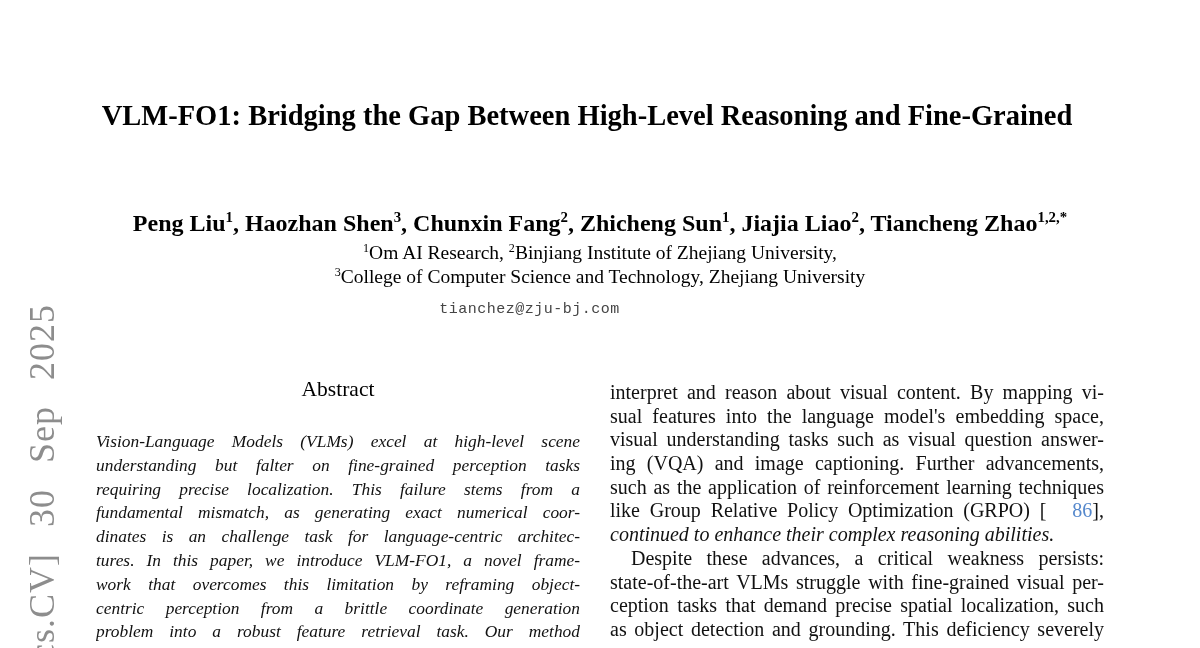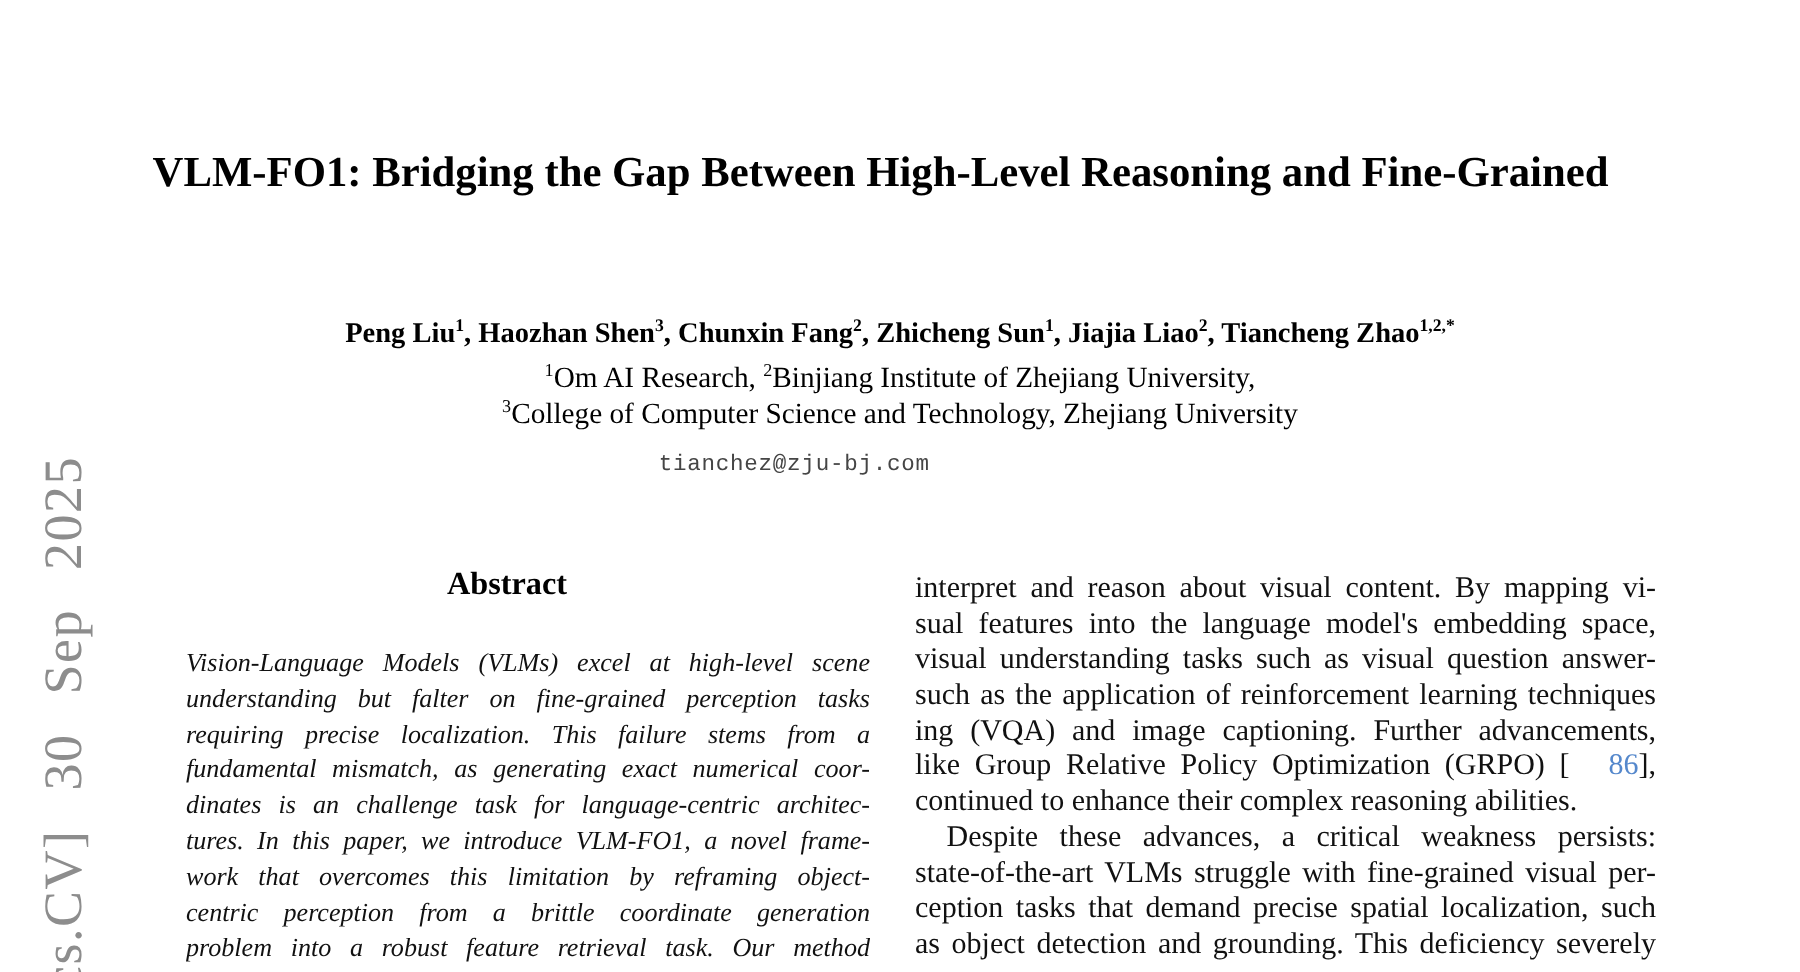--- a/index.html
+++ b/index.html
@@ -11,42 +11,42 @@
   .arxiv-banner{
     position:absolute;left:21px;top:660px;transform:rotate(-90deg);transform-origin:0 0;
     font-size:36px;color:#8d8d8d;white-space:nowrap;word-spacing:16px;letter-spacing:1px;
   }
   .paper-title{
     position:absolute;top:97px;left:0;width:1174px;text-align:center;
     font-weight:bold;font-size:28.5px;line-height:37px;color:#000;
   }
   .authors{
     position:absolute;top:210px;left:0;width:1200px;text-align:center;
-    font-weight:bold;font-size:19px;line-height:26px;color:#000;
+    font-weight:bold;font-size:24px;line-height:26px;color:#000;
   }
   sup{font-size:62%;vertical-align:super;line-height:0;}
   .affils{
     position:absolute;top:241px;left:0;width:1200px;text-align:center;
     font-size:19.5px;line-height:24px;color:#000;
   }
   .email{
     position:absolute;top:301px;left:0;width:1059px;text-align:center;
     font-family:"Liberation Mono","DejaVu Sans Mono",monospace;
     font-size:15px;color:#454545;letter-spacing:.5px;
   }
   .col-left{position:absolute;left:96px;top:376px;width:484px;}
   .col-left .section-heading{
     margin:0 0 28px 0;text-align:center;font-size:21.5px;line-height:26px;
-    font-weight:bold;color:#000;
+    font-weight:normal;color:#000;
   }
-  .col-left .jline{font-style:italic;font-size:17.4px;line-height:23.8px;height:23.8px;margin-left:28px;}
+  .col-left .jline{font-style:italic;font-size:17.4px;line-height:23.8px;height:23.8px;}
   .col-right{position:absolute;left:610px;top:381px;width:494px;}
   .col-right .jline{font-size:20px;line-height:23.7px;height:23.7px;}
   .jline{text-align:justify;text-align-last:justify;overflow:hidden;}
-  .jline.noj{text-align-last:left;}
+  .jline.noj{text-align-last:left;font-style:italic;}
   .jline.ind{text-indent:21px;}
   .cite{color:#5588cc;margin-left:26px;}
 </style>
 </head>
 <body>
 
 <div class="page">
 
   <div class="arxiv-banner">cs.CV] 30 Sep 2025</div>
 
@@ -77,22 +77,22 @@
         <div class="jline">problem into a robust feature retrieval task. Our method</div>
         <div class="jline">operates as a plug-and-play module that integrates with</div>
       </div>
   </div>
 
   <div class="col-right">
     <div>
         <div class="jline">interpret and reason about visual content. By mapping vi-</div>
         <div class="jline">sual features into the language model's embedding space,</div>
         <div class="jline">visual understanding tasks such as visual question answer-</div>
+        <div class="jline">ing (VQA) and image captioning. Further advancements,</div>
         <div class="jline">such as the application of reinforcement learning techniques</div>
-        <div class="jline">ing (VQA) and image captioning. Further advancements,</div>
         <div class="jline">like Group Relative Policy Optimization (GRPO) [<span class="cite">86</span>], have</div>
         <div class="jline noj">continued to enhance their complex reasoning abilities.</div>
         <div class="jline ind">Despite these advances, a critical weakness persists:</div>
         <div class="jline">state-of-the-art VLMs struggle with fine-grained visual per-</div>
         <div class="jline">ception tasks that demand precise spatial localization, such</div>
         <div class="jline">as object detection and grounding. This deficiency severely</div>
       </div>
   </div>
 
 </div>

